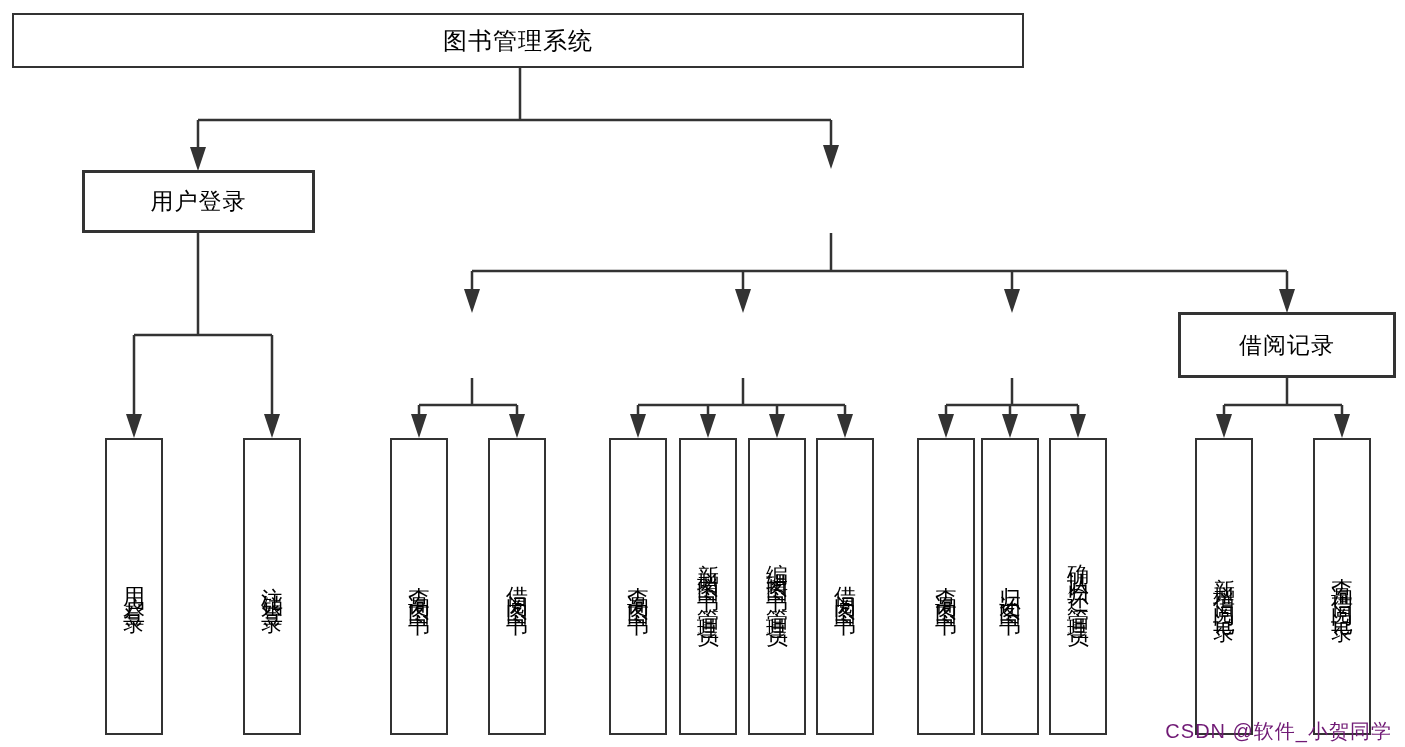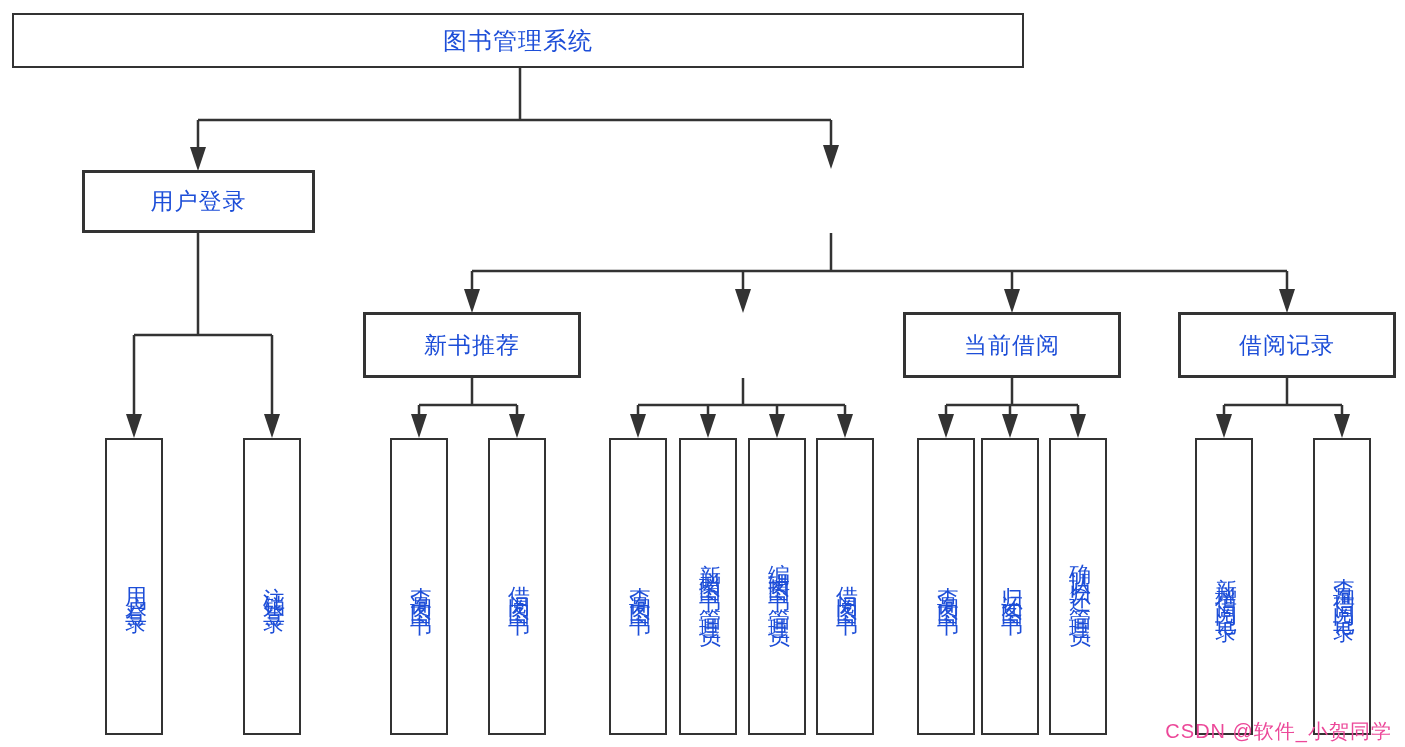--- a/index.html
+++ b/index.html
@@ -19,26 +19,25 @@
     position: absolute;
     left: 0;
     top: 0;
     z-index: 1;
   }
   .node {
     position: absolute;
     box-sizing: border-box;
     background: #ffffff;
     border: 3px solid #333333;
-    color: #1d4ed8;
+    color: #000000;
     display: flex;
     align-items: center;
     justify-content: center;
     z-index: 2;
-    font-family: Liberation Mono, monospace;
   }
   .node.root {
     border-width: 2.5px;
     font-size: 24px;
     letter-spacing: 1px;
   }
   .node.branch {
     font-size: 23px;
     letter-spacing: 1px;
   }
@@ -50,21 +49,21 @@
     line-height: 1;
     font-size: 22px;
     letter-spacing: 9px;
     white-space: nowrap;
   }
   .watermark {
     position: absolute;
     right: 13px;
     bottom: 2px;
     font-size: 20px;
-    color: #ec4899;
+    color: #701a75;
     letter-spacing: 1px;
     z-index: 3;
     pointer-events: none;
   }
 </style>
 </head>
 <body>
 
 <div class="canvas">
 
@@ -126,26 +125,20 @@
   </svg>
 
   <div class="node root" style="left:12px; top:13px; width:1012px; height:55px;">
     <span>图书管理系统</span>
   </div>
 
   <div class="node branch" style="left:82px; top:170px; width:233px; height:63px;">
     <span>用户登录</span>
   </div>
 
-  <div class="node branch" style="left:363px; top:312px; width:218px; height:66px;">
-    <span>新书推荐</span>
-  </div>
-  <div class="node branch" style="left:903px; top:312px; width:218px; height:66px;">
-    <span>当前借阅</span>
-  </div>
   <div class="node branch" style="left:1178px; top:312px; width:218px; height:66px;">
     <span>借阅记录</span>
   </div>
 
   <div class="node leaf" style="left:105px; top:438px; width:58px; height:297px;">
     <span class="leaf-text">用户登录</span>
   </div>
   <div class="node leaf" style="left:243px; top:438px; width:58px; height:297px;">
     <span class="leaf-text">注销登录</span>
   </div>

